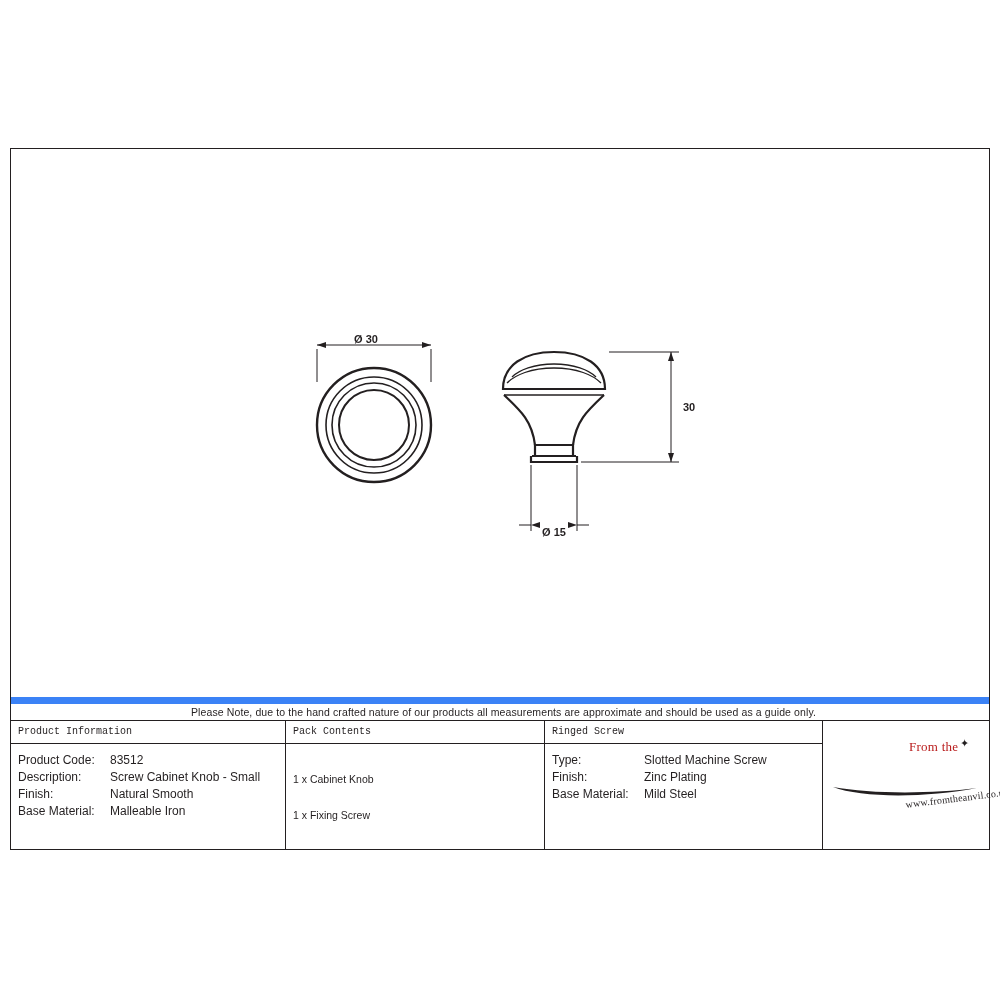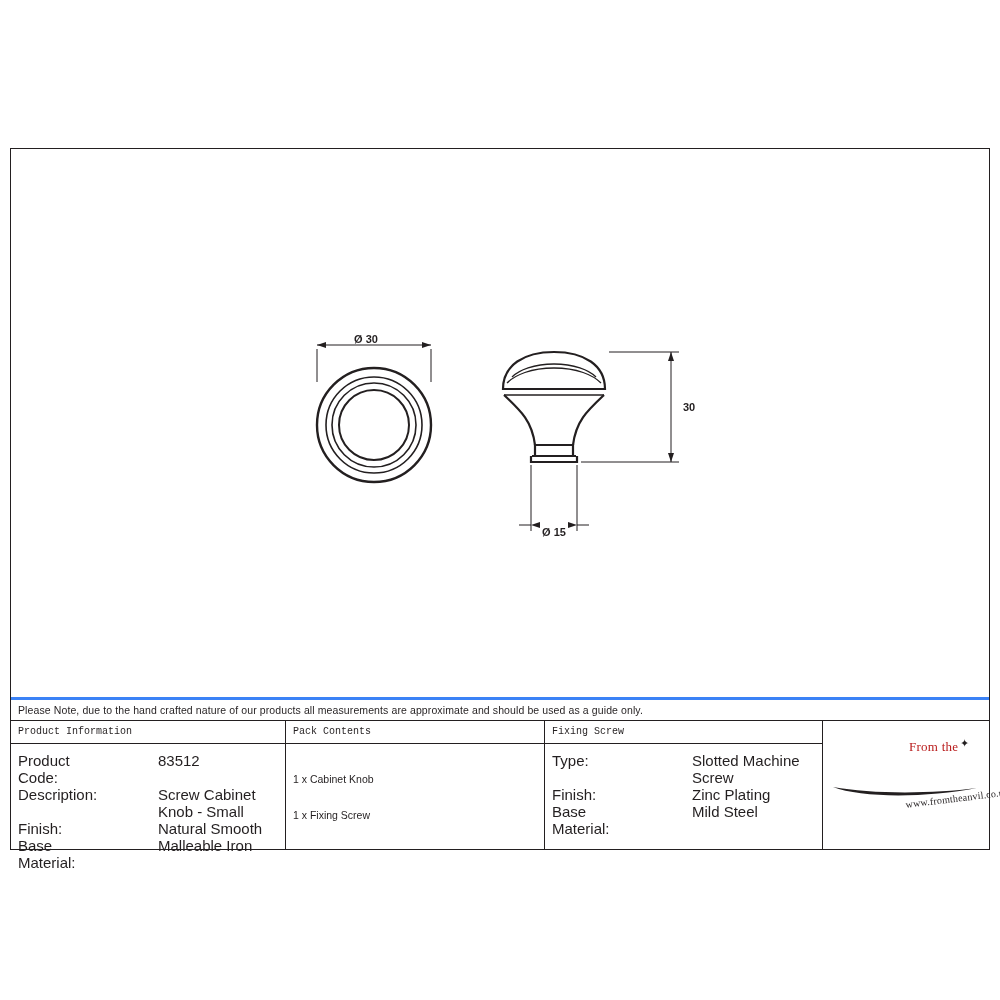--- a/index.html
+++ b/index.html
@@ -36,25 +36,26 @@
     font-weight: bold;
   }
 
   
   .note-row {
     position: absolute;
     left: 0;
     top: 548px;
     width: 978px;
     height: 24px;
-    border-top: 3px solid #3b82f6;
+    border-top: 7px solid #3b82f6;
     border-bottom: 1px solid #231f20;
     box-sizing: border-box;
     display: flex;
     align-items: center;
+    justify-content: center;
   }
   .note-text {
     font-size: 10.5px;
     padding-left: 7px;
     color: #231f20;
     letter-spacing: 0.01em;
   }
 
   
   .info-row {
@@ -90,24 +91,23 @@
     top: 22px;
     width: 100%;
     height: 0;
     border-top: 1px solid #231f20;
   }
   .col-body {
     padding: 10px 0 0 7px;
   }
   .kv {
     display: flex;
-    font-size: 15px;
+    font-size: 12px;
     line-height: 17px;
     color: #231f20;
-    gap: 48px;
   }
   .kv .k { width: 92px; flex: 0 0 92px; }
   .kv .v { flex: 1 1 auto; }
   .plain {
     font-size: 10.5px;
     line-height: 17px;
     color: #231f20;
     margin-top: 19px;
   }
 
@@ -276,21 +276,21 @@
     <div class="col col-pack">
       <div class="col-head">Pack Contents</div>
       <div class="col-head-rule"></div>
       <div class="col-body">
         <div class="plain">1 x Cabinet Knob</div>
         <div class="plain">1 x Fixing Screw</div>
       </div>
     </div>
 
     <div class="col col-fixing">
-      <div class="col-head">Fixing Screw</div>
+      <div class="col-head">Ringed Screw</div>
       <div class="col-head-rule"></div>
       <div class="col-body">
         <div class="kv">
           <span class="k">Type:</span>
           <span class="v">Slotted Machine Screw</span>
         </div>
         <div class="kv">
           <span class="k">Finish:</span>
           <span class="v">Zinc Plating</span>
         </div>

